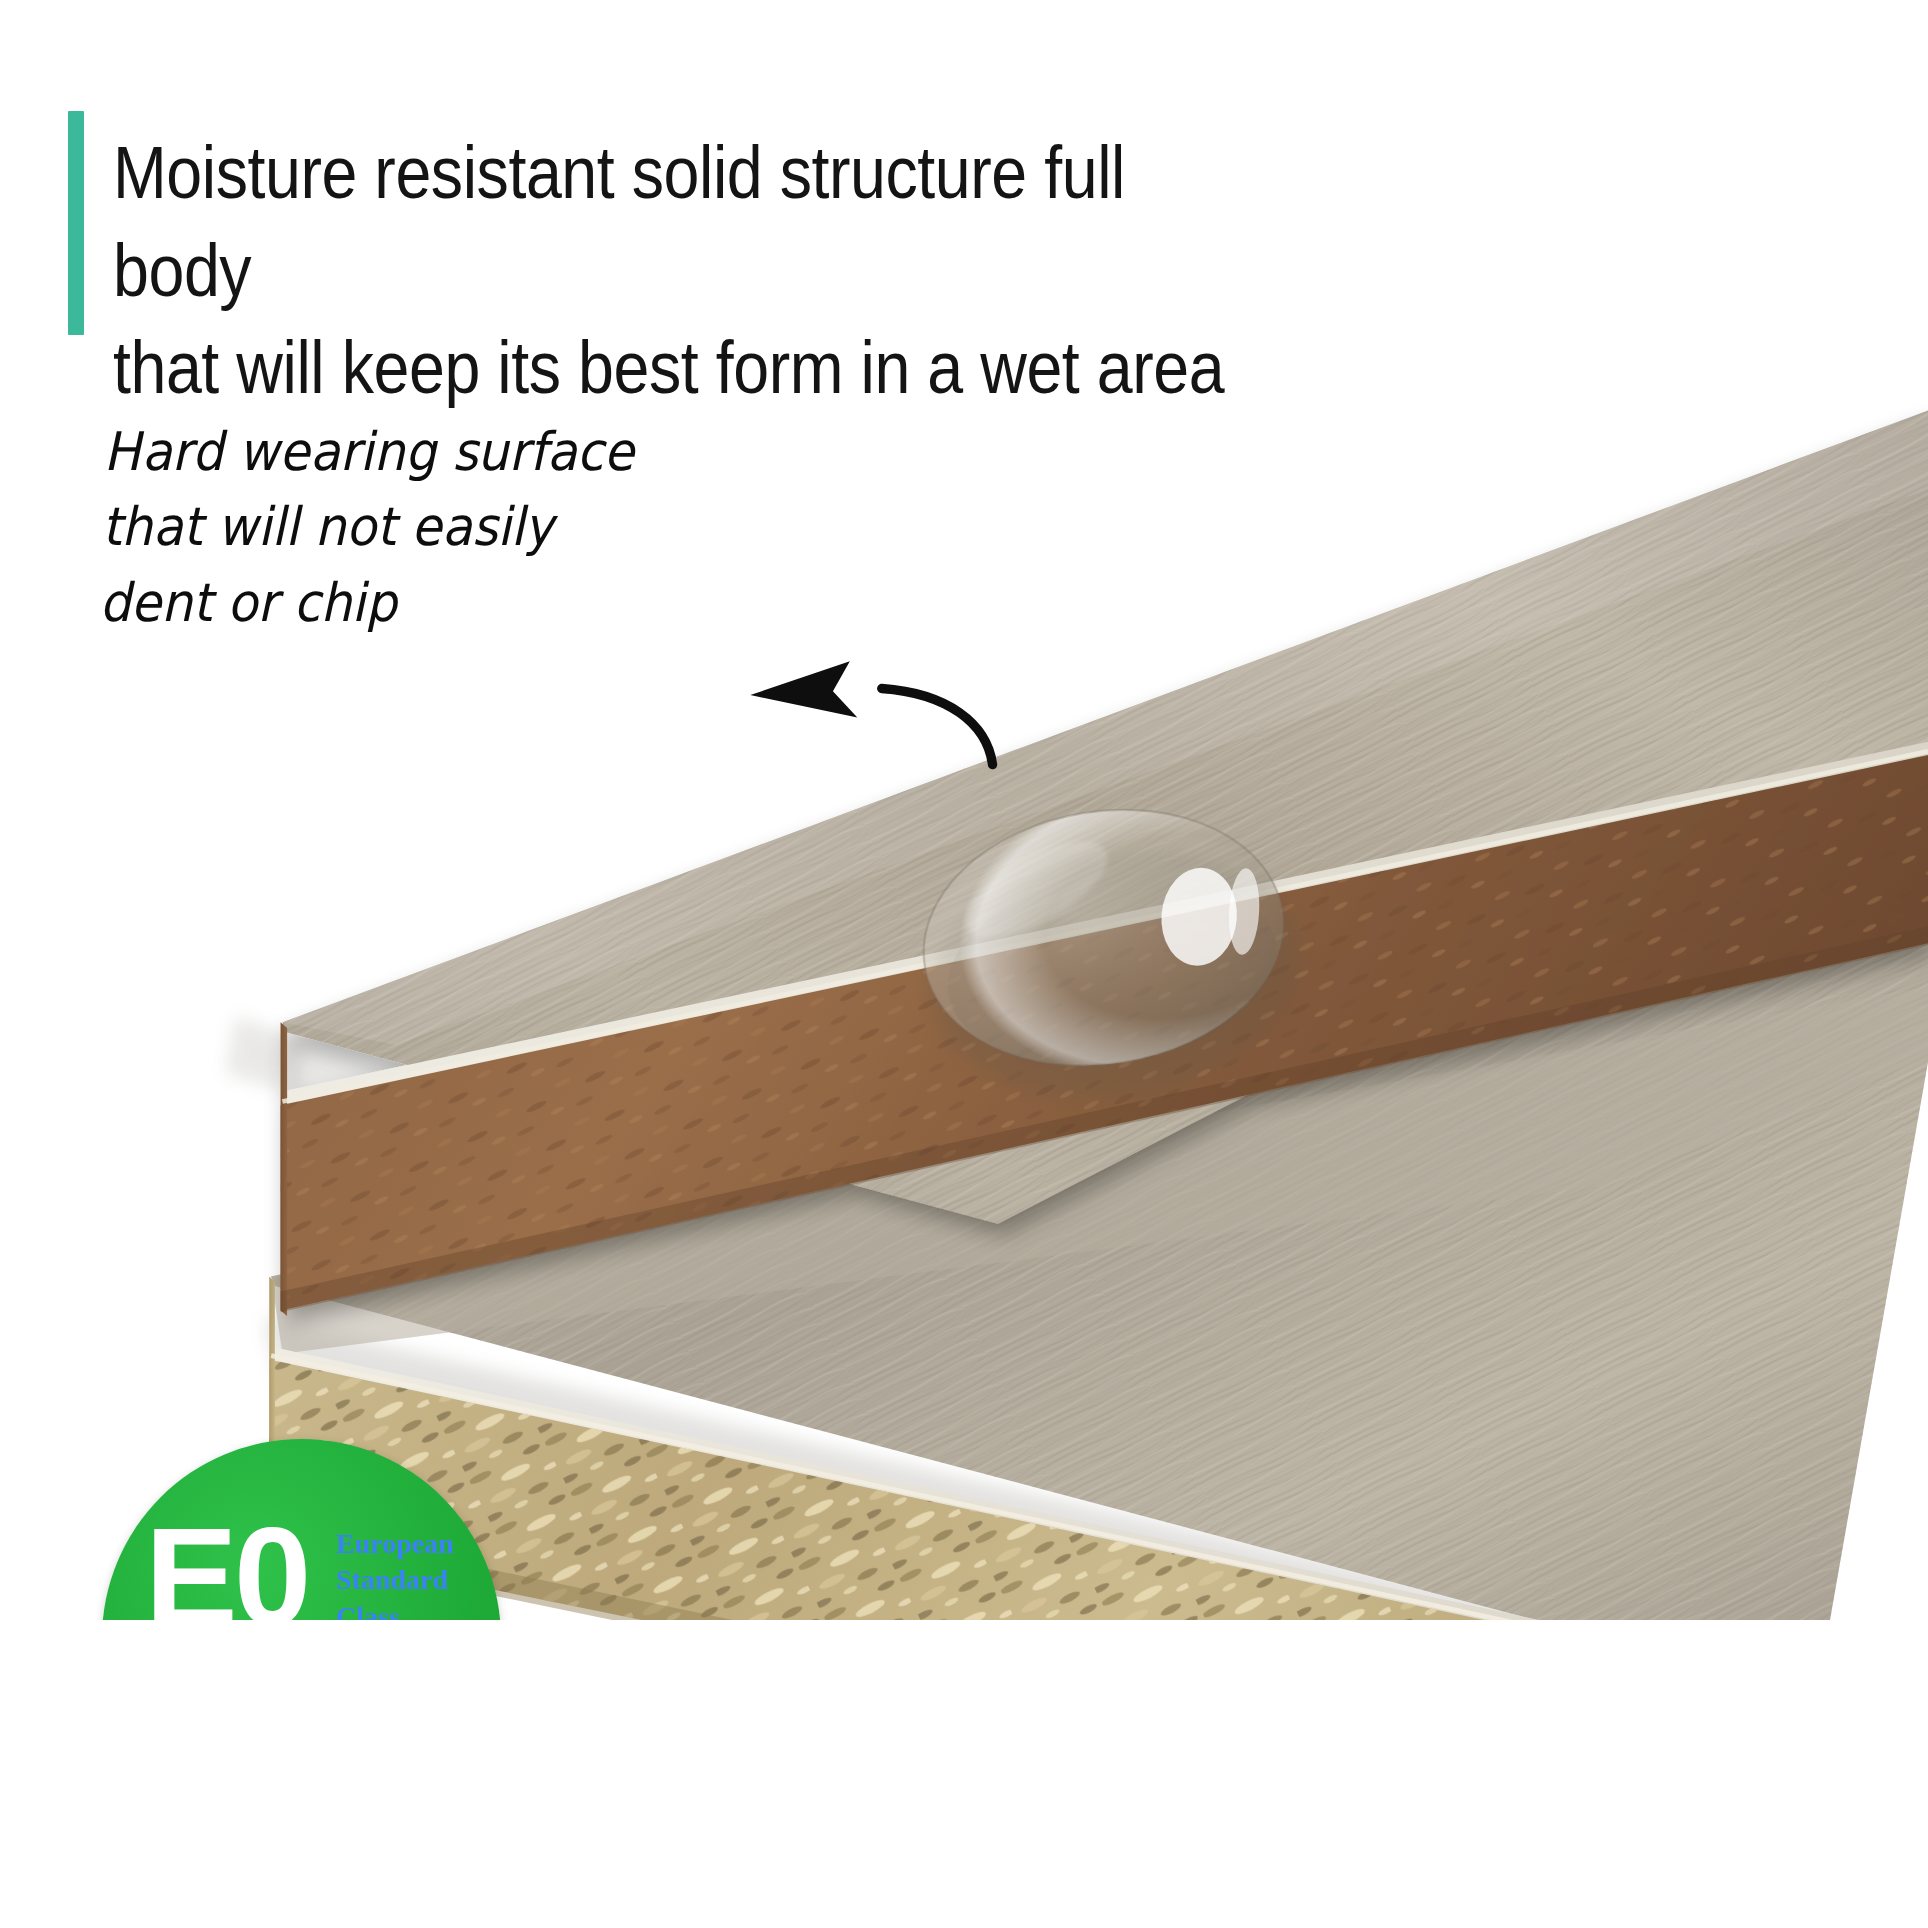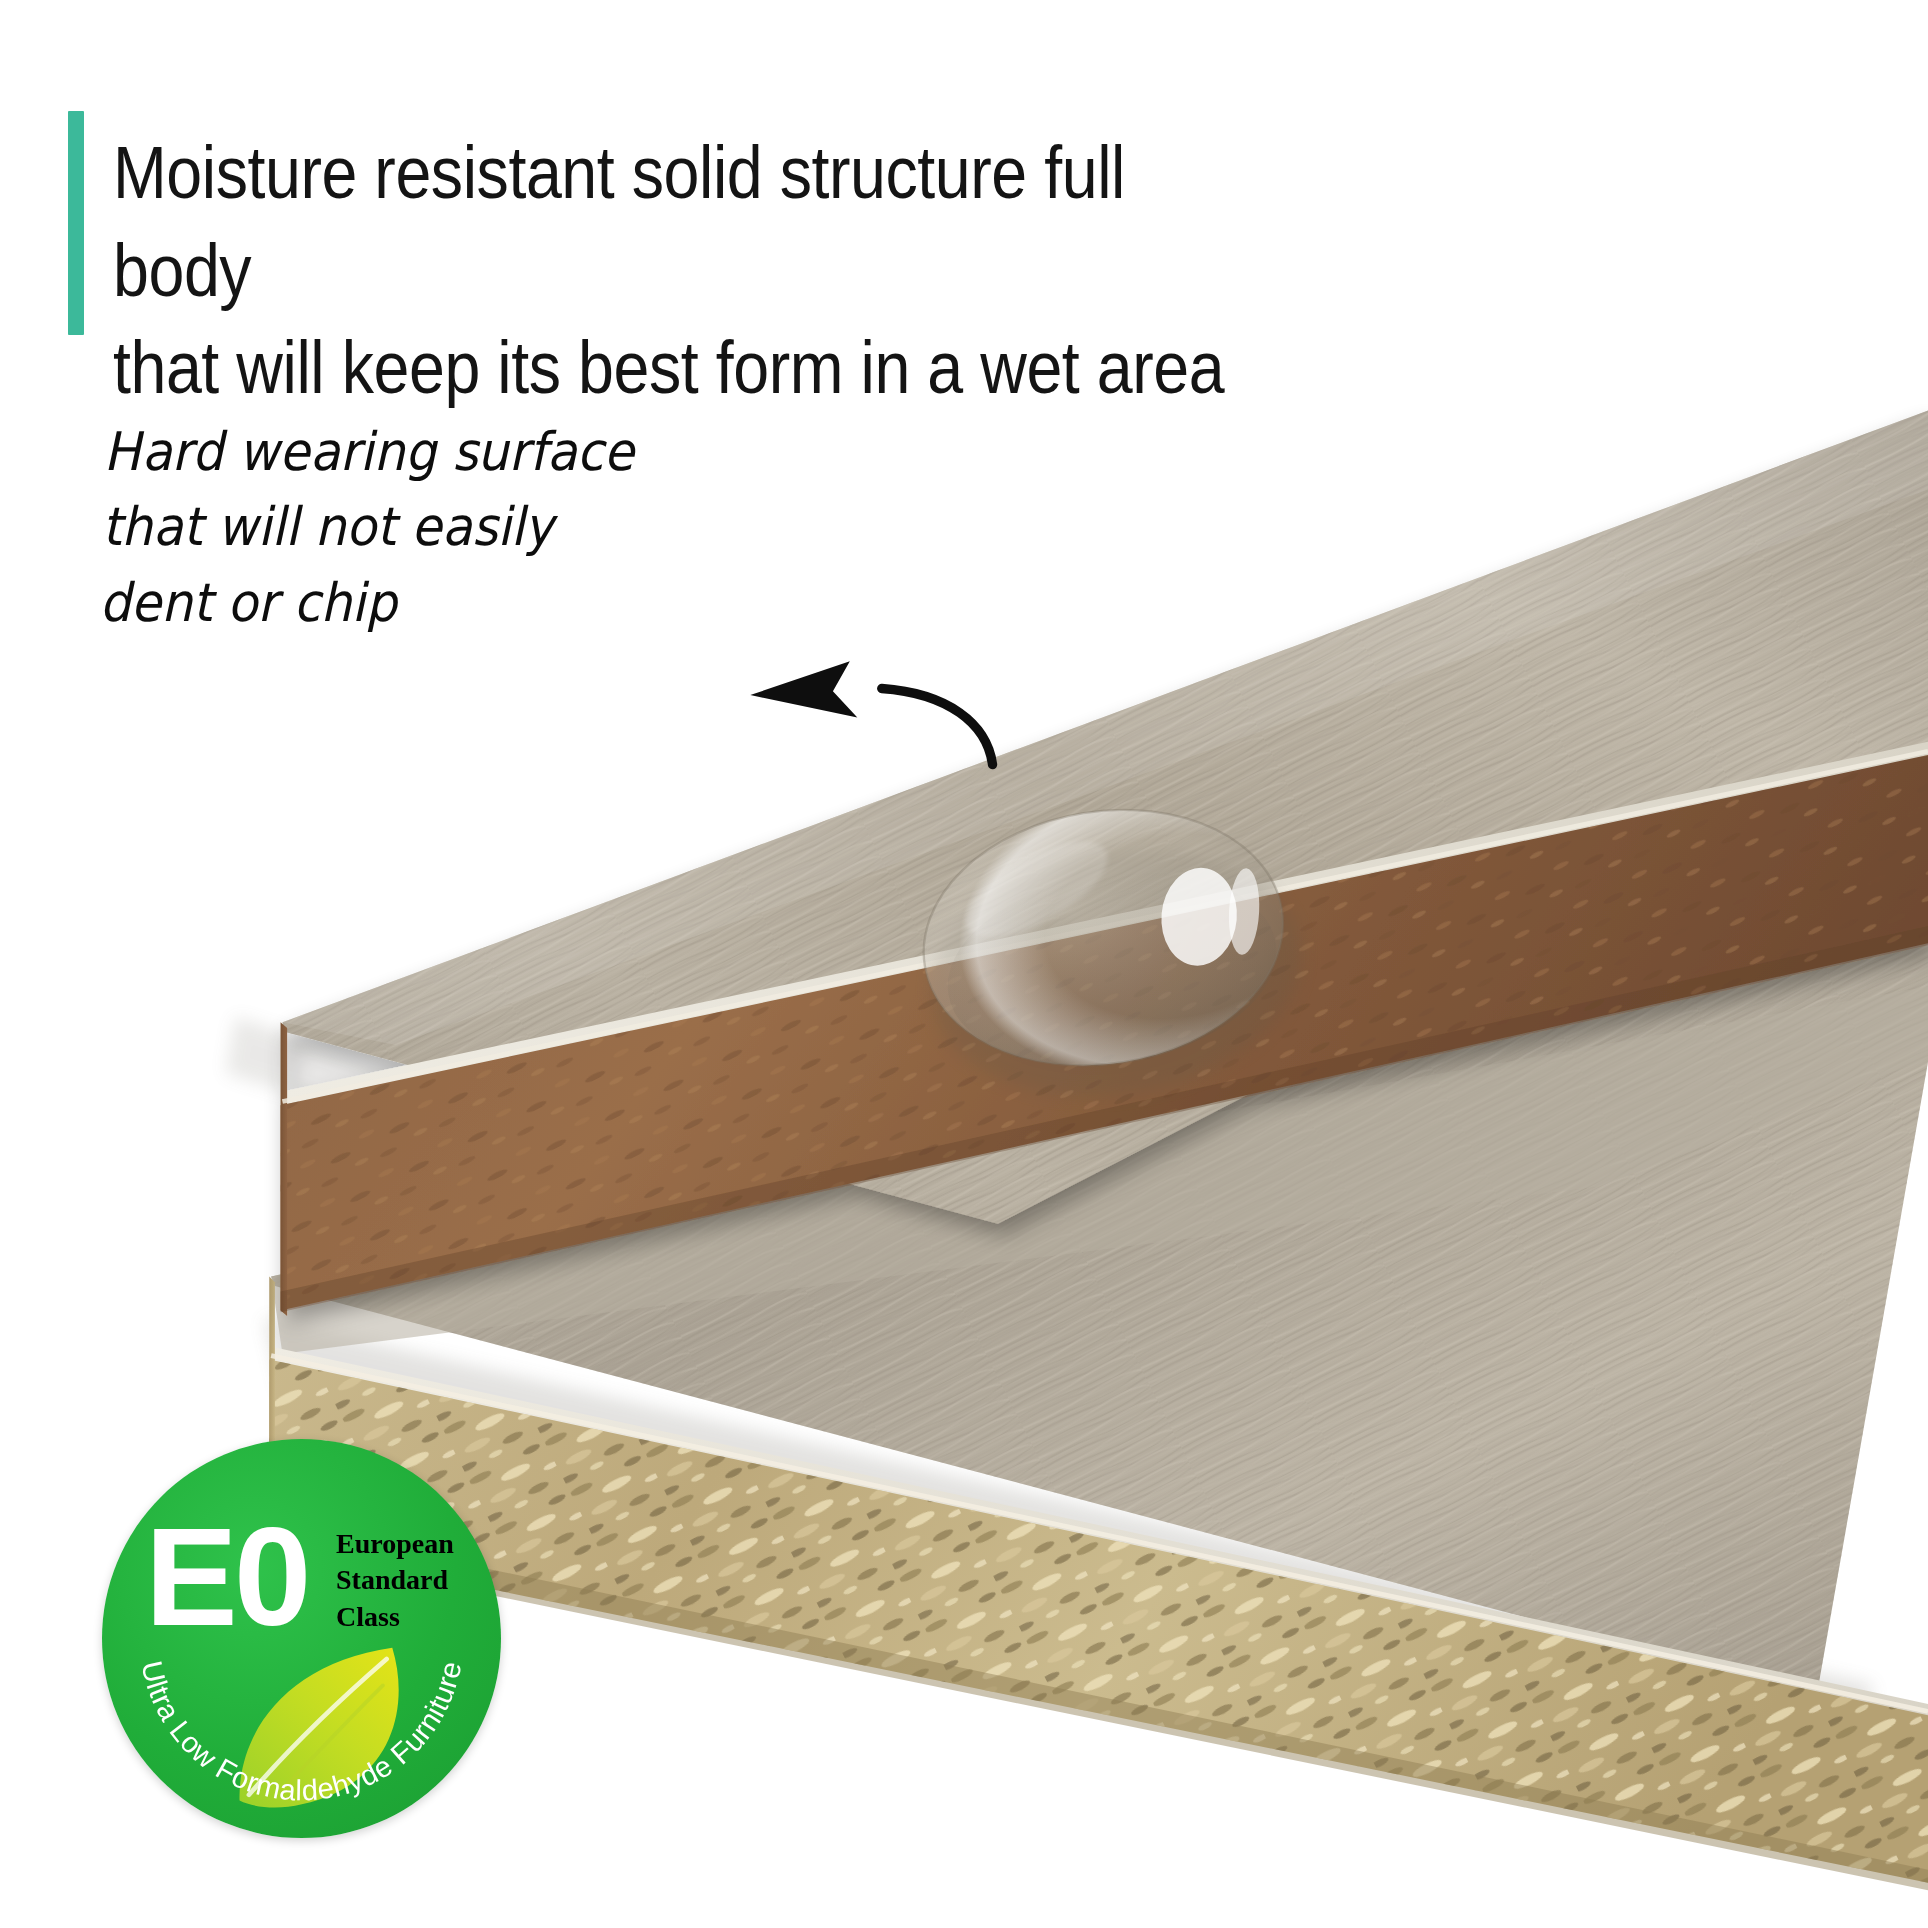--- a/index.html
+++ b/index.html
@@ -4,21 +4,21 @@
 <title>Moisture Resistant Board Infographic</title>
 <style>
   html,body{margin:0;padding:0;}
   body{
     width:1928px;height:1928px;
     background:#ffffff;
     font-family:"Liberation Sans", sans-serif;
     overflow:hidden;
     position:relative;
   }
-  #stage{position:absolute;inset:0;width:1928px;height:1928px;overflow:hidden;background:#fff;}
+  #stage{position:absolute;inset:0;width:1928px;height:1620px;overflow:hidden;background:#fff;}
 
   
   .accent-bar{
     position:absolute;left:68px;top:111px;width:16px;height:224px;
     background:#3cb99a;border-radius:0.9px;
   }
   .headline{
     position:absolute;left:113px;top:124px;width:1318px;
     font-family:"Liberation Sans Narrow","Liberation Sans",sans-serif;
     font-size:75px;line-height:1.30;
@@ -61,21 +61,21 @@
   .badge-e0{
     position:absolute;left:43px;top:68px;
     font-family:"Liberation Sans",sans-serif;
     font-weight:700;font-size:139px;line-height:1;
     color:#ffffff;letter-spacing:-3.8px;
   }
   .badge-sub{
     position:absolute;left:234px;top:87px;width:160px;
     font-family:"Liberation Serif",serif;
     font-weight:700;font-size:28px;line-height:1.30;
-    color:#000000;white-space:pre-line;
+    color:#3b82f6;white-space:pre-line;
   }
   .badge-leaf{position:absolute;left:130px;top:203px;}
   .badge-arc{position:absolute;left:0;top:0;}
 </style>
 </head>
 <body>
 
 <div id="stage">
 
   <svg class="boards" viewBox="0 0 2048 2048" width="1928" height="1928">

